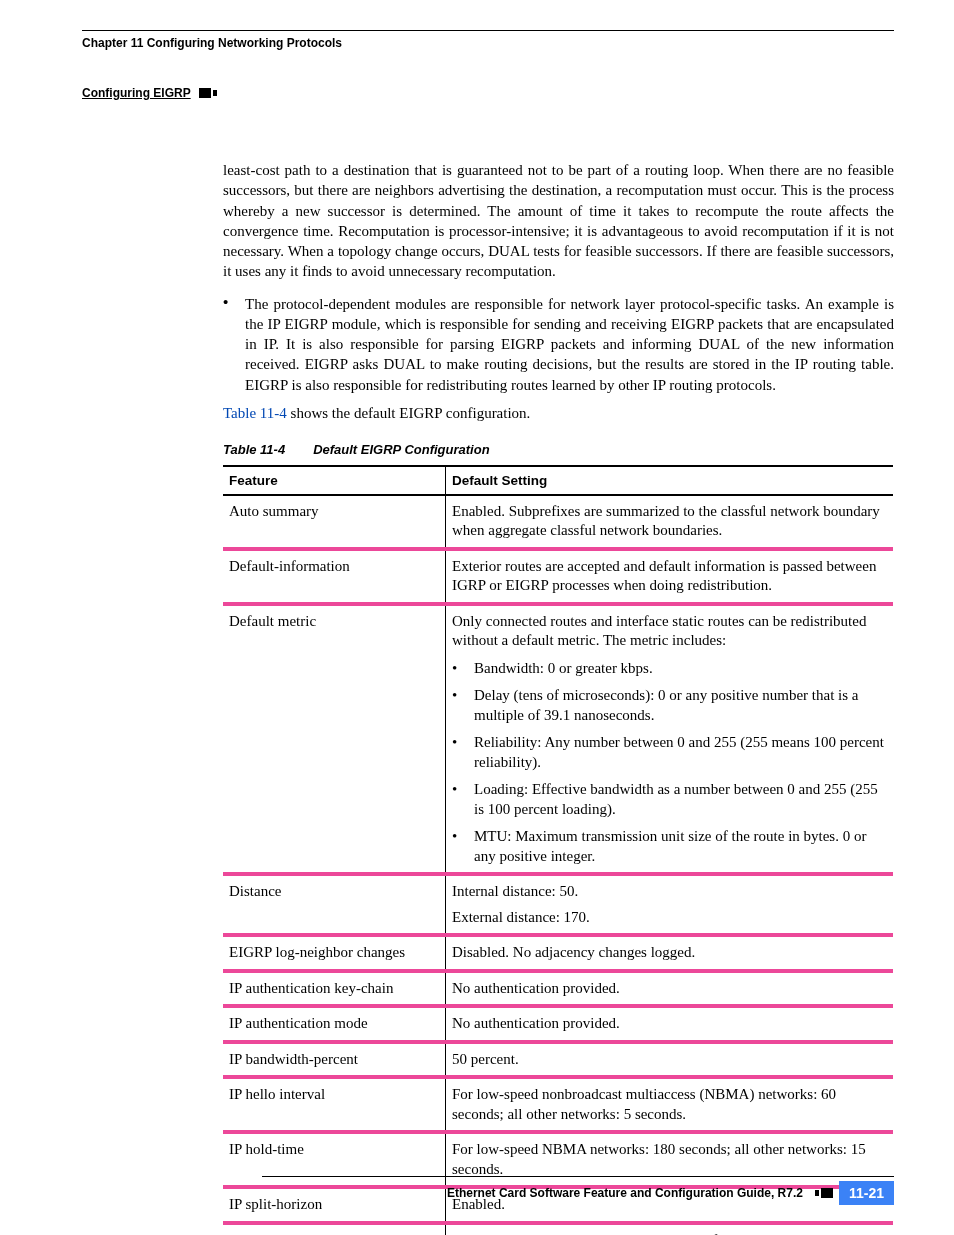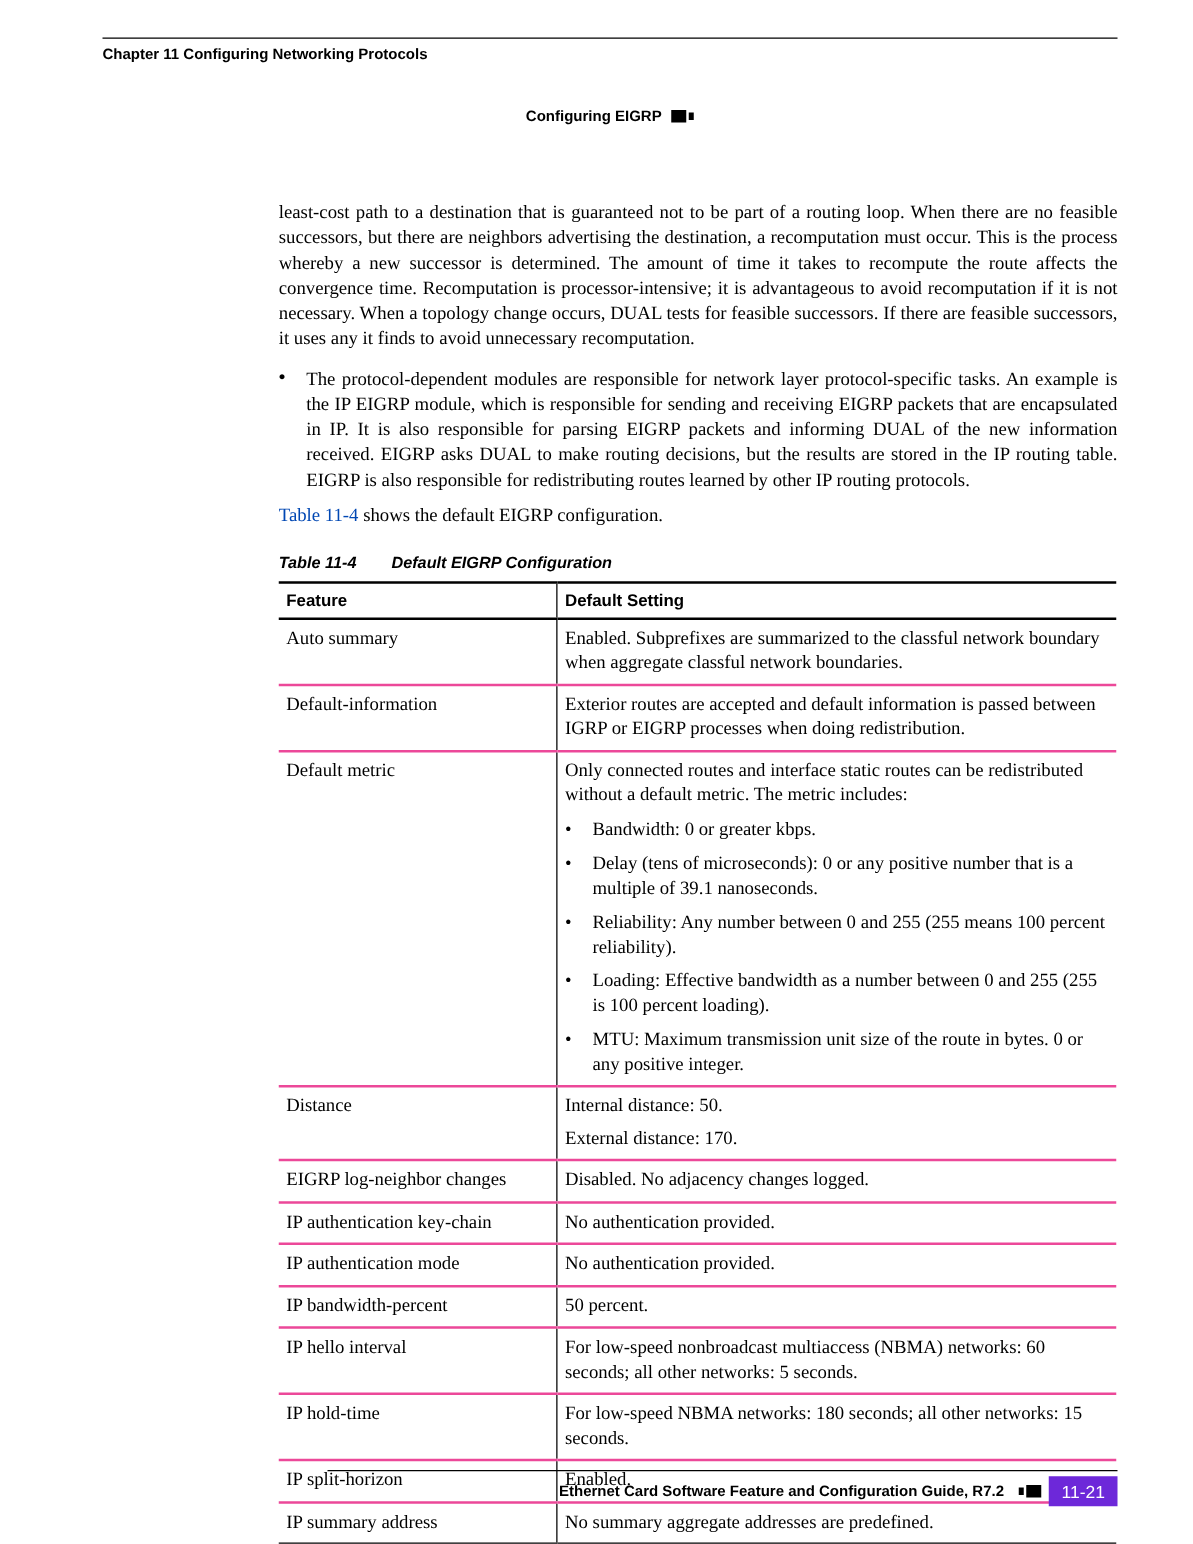--- a/index.html
+++ b/index.html
@@ -111,21 +111,21 @@
     font-family: Arial, Helvetica, sans-serif;
     font-weight: bold;
     font-size: 13.5px;
     text-align: left;
     border-top: 2px solid #000;
     border-bottom: 2px solid #000;
     padding: 6px 6px;
     vertical-align: top;
   }
   table.cfg td {
-    border-bottom: 2px solid #ec4899;
+    border-bottom: 4px solid #ec4899;
     padding: 6px 6px;
     vertical-align: top;
     line-height: 1.3;
   }
   table.cfg td.feature {
     width: 210px;
   }
   table.cfg th.col-sep, table.cfg td.col-sep {
     border-right: 1px solid #000;
     margin-left: 19px;
@@ -183,36 +183,36 @@
     margin-right: 6px;
   }
   .footer-icon .bar1 {
     position: absolute; left: 0; top: 2px; width: 4px; height: 6px; background: #000;
   }
   .footer-icon .bar2 {
     position: absolute; right: 0; top: 0; width: 12px; height: 10px; background: #000;
   }
   .page-num {
     font-family: Arial, Helvetica, sans-serif;
-    font-weight: normal;
+    font-weight: bold;
     font-size: 14px;
     color: #fff;
-    background: #6d28d9;
+    background: #3b82f6;
     padding: 4px 10px;
   }
 </style>
 </head>
 <body>
 
 <div class="page">
   <div class="top-rule"></div>
   <div class="header">
     <div class="header-left">Chapter 11 Configuring Networking Protocols</div>
   </div>
-  <div class="header" style="justify-content:center; padding-top:16px;">
+  <div class="header" style="justify-content:flex-start; padding-top:16px;text-decoration:underline;">
     <div class="header-right">
       <span>Configuring EIGRP</span>
       <span class="header-icon">
           <span class="bar1"></span>
           <span class="bar2"></span>
         </span>
     </div>
   </div>
 
   <div class="content-offset">

